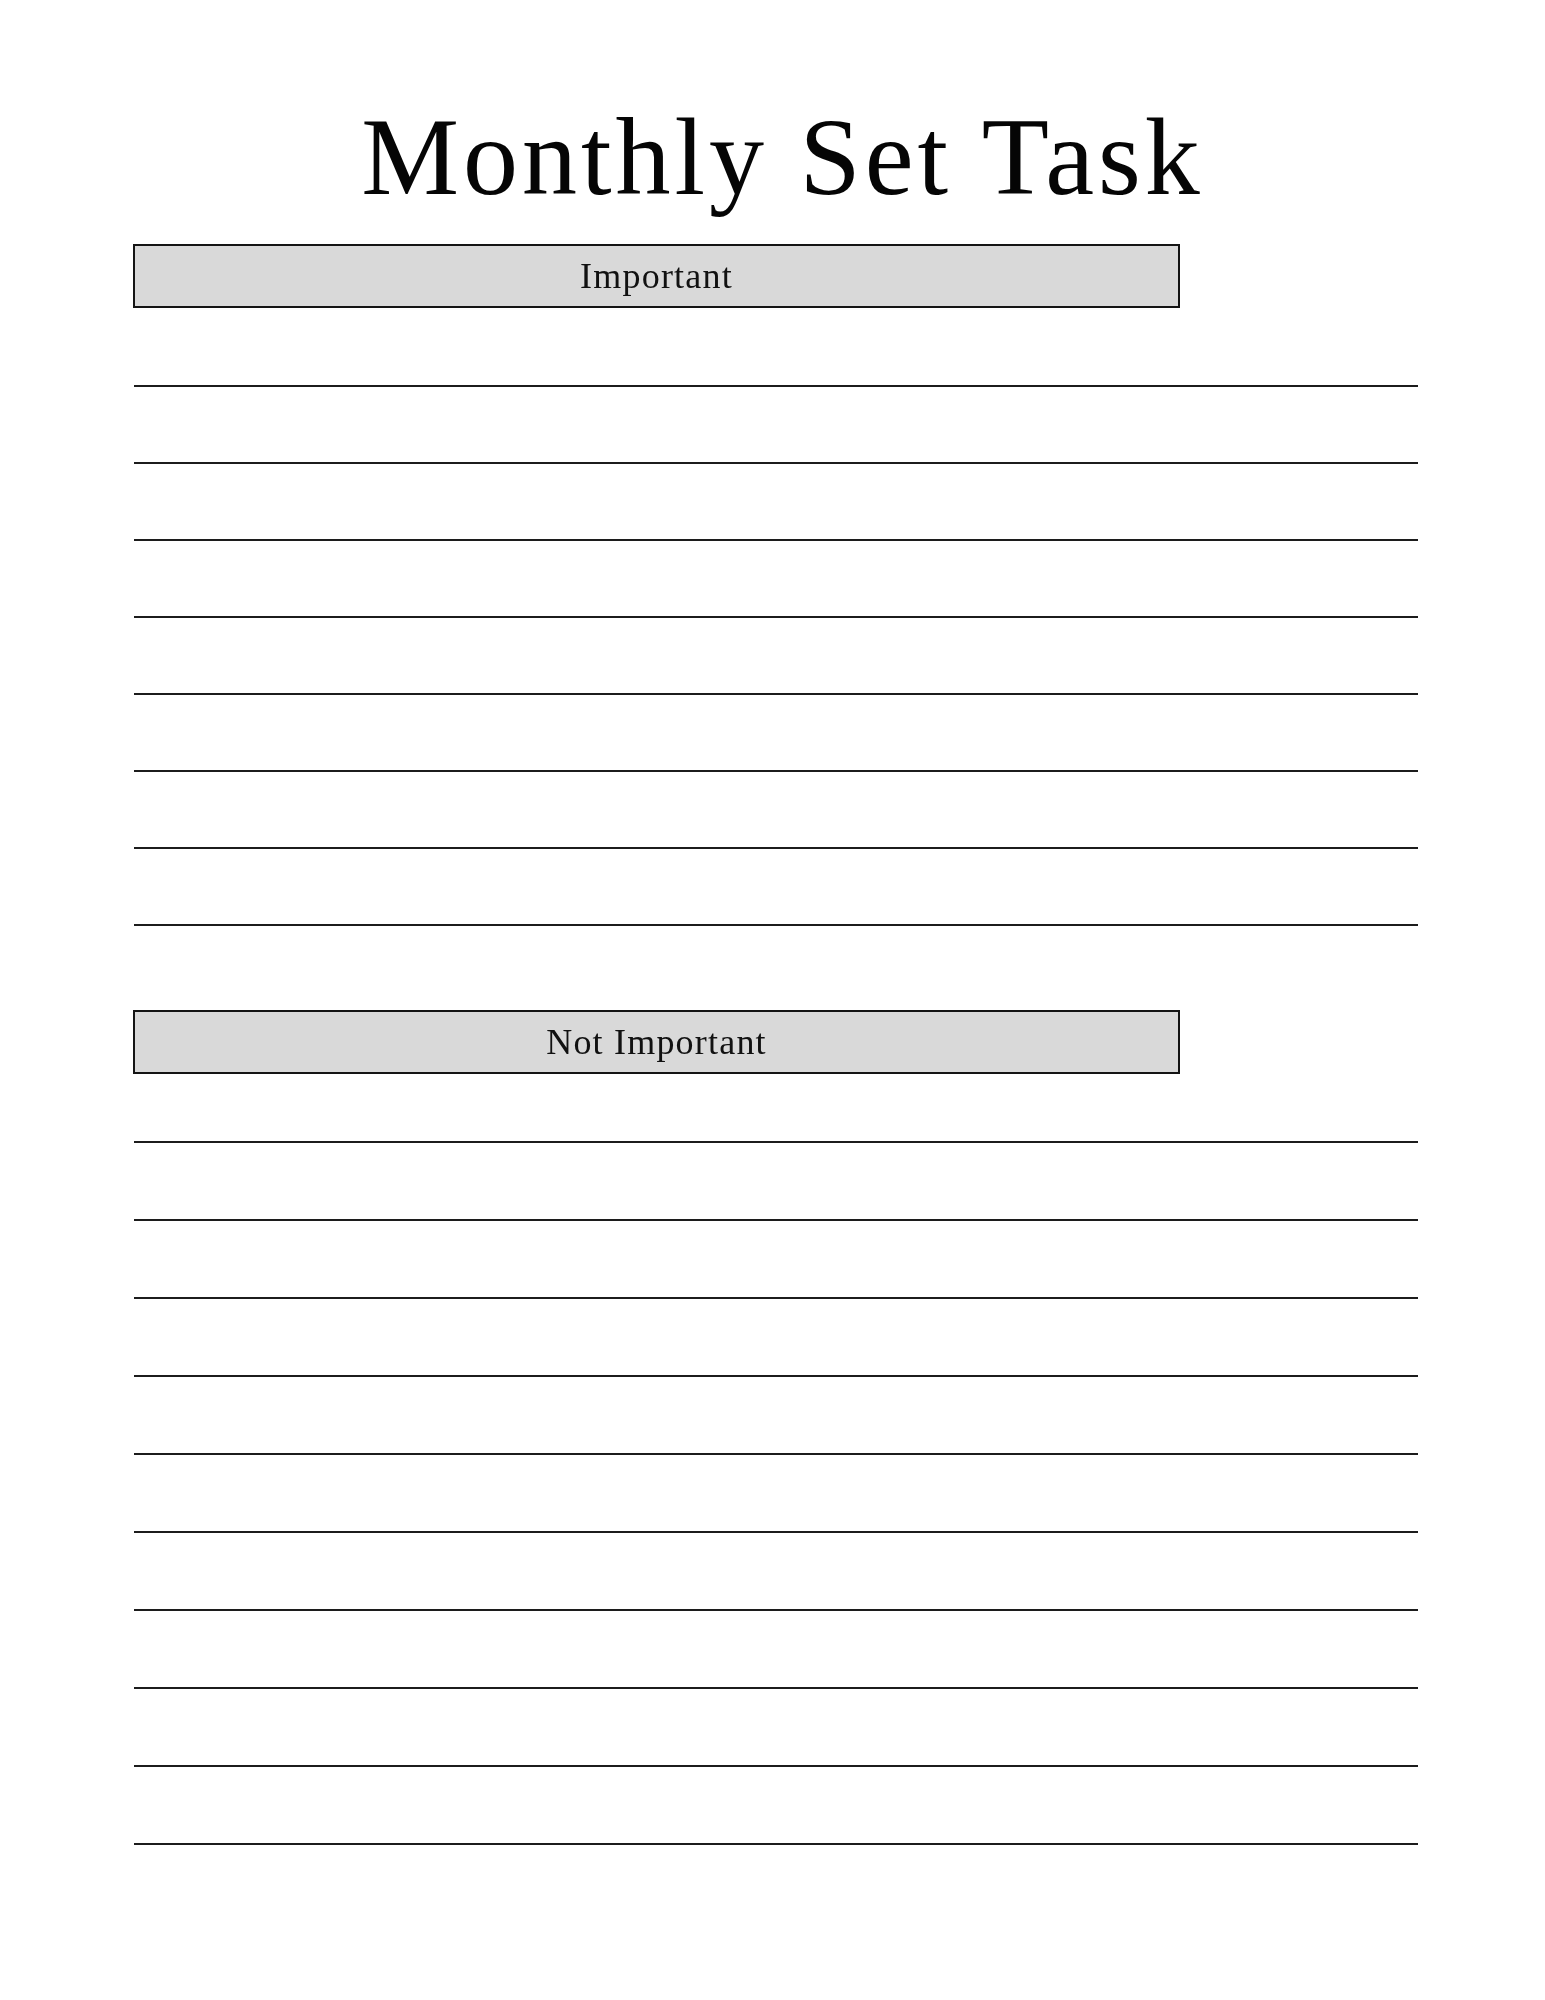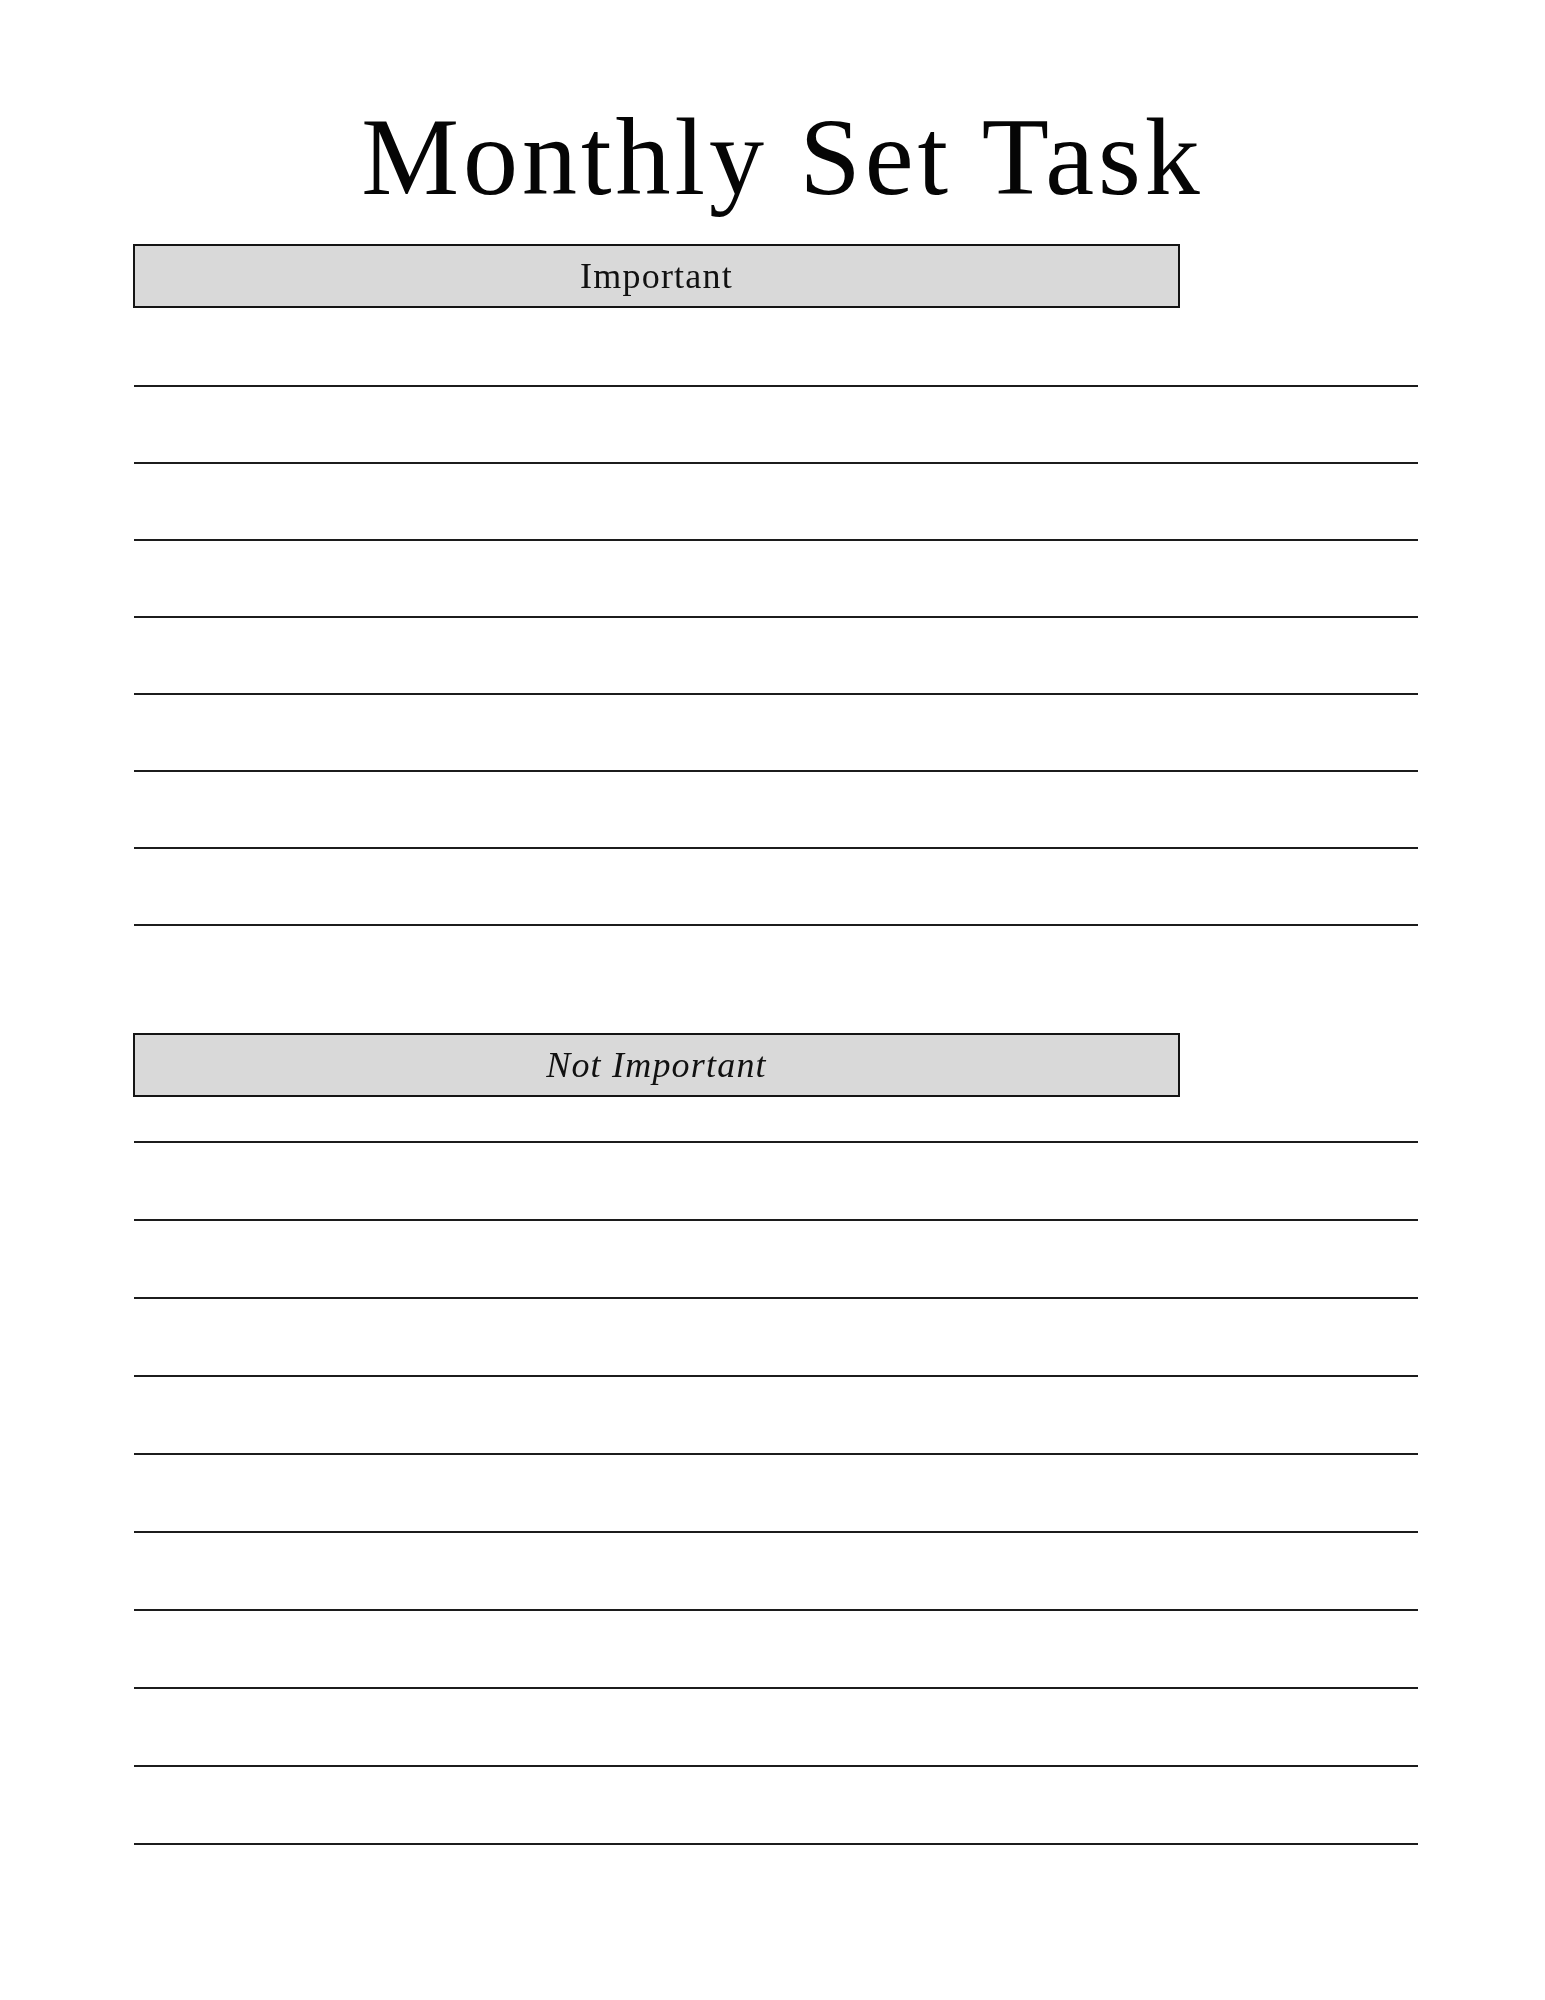--- a/index.html
+++ b/index.html
@@ -36,21 +36,21 @@
     width: 1047px;
     height: 64px;
     box-sizing: border-box;
     background: var(--header-fill, #d9d9d9);
     border: 2.5px solid var(--header-border, #141414);
     display: flex;
     align-items: center;
     justify-content: center;
   }
   .header-important { top: 244px; }
-  .header-not-important { top: 1033px; font-style: italic; }
+  .header-not-important { top: 1010px; }
   .header-label {
     font-size: 36px;
     letter-spacing: 1.2px;
     color: var(--header-text, #111111);
     line-height: 1;
   }
   .rules {
     position: absolute;
     left: 134px;
     top: 0;

